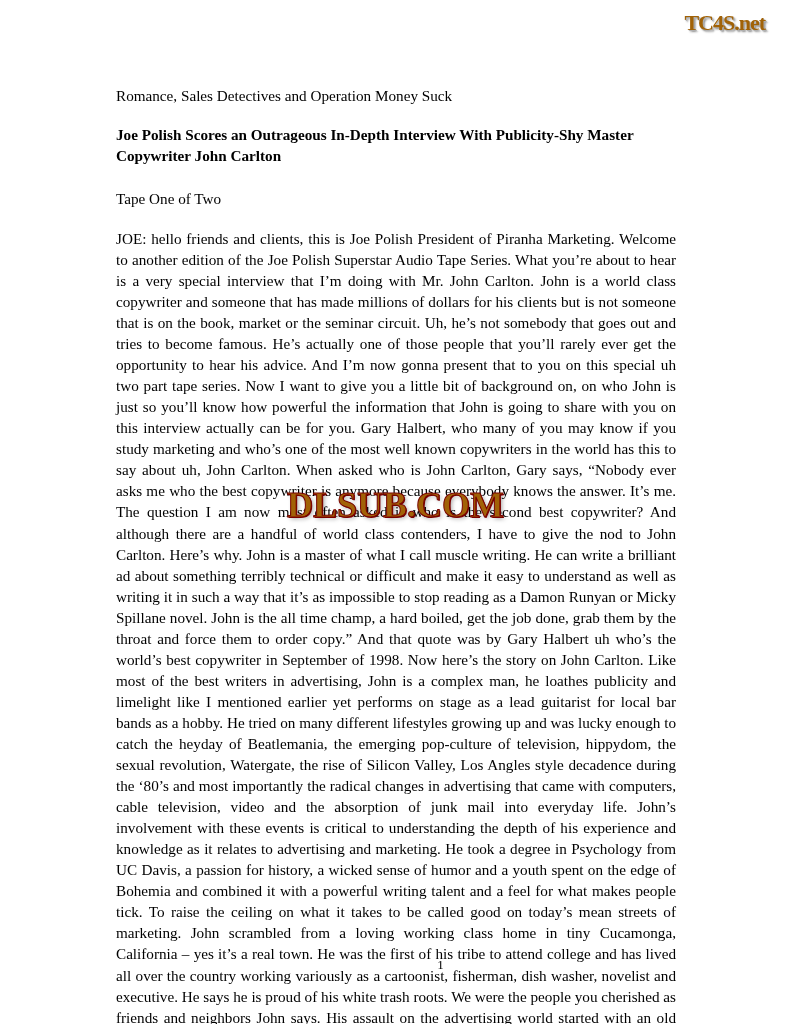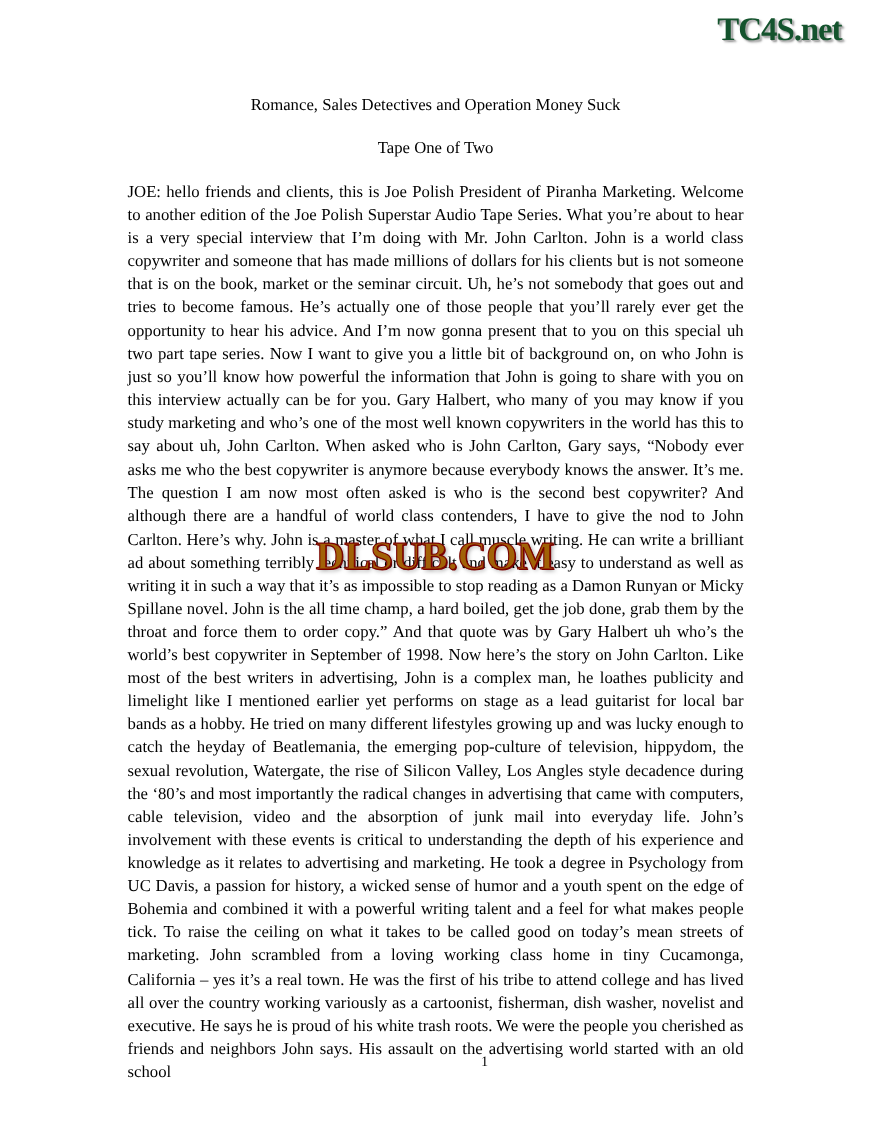--- a/index.html
+++ b/index.html
@@ -18,23 +18,23 @@
     background: #ffffff;
     overflow: hidden;
     box-sizing: border-box;
   }
   .watermark-top {
     position: absolute;
     top: 10px;
     right: 26px;
     font-family: "Liberation Serif", serif;
     font-weight: bold;
-    font-size: 30px;
+    font-size: 22px;
     letter-spacing: -1px;
-    color: #14532d;
+    color: #a16207;
     text-shadow:
       1px 1px 0 #b0b0b0,
       2px 2px 2px rgba(0,0,0,0.45);
   }
   .watermark-bottom {
     position: absolute;
     bottom: 12px;
     right: 24px;
     font-family: "Liberation Serif", serif;
     font-weight: bold;
@@ -63,21 +63,21 @@
   .content {
     position: absolute;
     left: 116px;
     top: 86px;
     width: 560px;
   }
   .doc-line {
     font-size: 15.2px;
     line-height: 1.38;
     margin: 0 0 18px 0;
-    text-align: center;
+    text-align: left;
   }
   .doc-title {
     font-size: 15.2px;
     line-height: 1.38;
     font-weight: bold;
     margin: 0 0 22px 0;
   }
   .doc-body {
     font-size: 15.2px;
     line-height: 1.385;
@@ -98,20 +98,21 @@
 </style>
 </head>
 <body>
 
 <div class="page">
 
   <div class="watermark-top">TC4S.net</div>
 
   <div class="content">
     <p class="doc-line">Romance, Sales Detectives and Operation Money Suck</p>
+    <p class="doc-title">Joe Polish Scores an Outrageous In-Depth Interview With Publicity-Shy Master Copywriter John Carlton</p>
     <p class="doc-line">Tape One of Two</p>
     <p class="doc-body">JOE: hello friends and clients, this is Joe Polish President of Piranha Marketing. Welcome to another edition of the Joe Polish Superstar Audio Tape Series. What you’re about to hear is a very special interview that I’m doing with Mr. John Carlton. John is a world class copywriter and someone that has made millions of dollars for his clients but is not someone that is on the book, market or the seminar circuit. Uh, he’s not somebody that goes out and tries to become famous. He’s actually one of those people that you’ll rarely ever get the opportunity to hear his advice. And I’m now gonna present that to you on this special uh two part tape series. Now I want to give you a little bit of background on, on who John is just so you’ll know how powerful the information that John is going to share with you on this interview actually can be for you. Gary Halbert, who many of you may know if you study marketing and who’s one of the most well known copywriters in the world has this to say about uh, John Carlton. When asked who is John Carlton, Gary says, “Nobody ever asks me who the best copywriter is anymore because everybody knows the answer. It’s me. The question I am now most often asked is who is the second best copywriter? And although there are a handful of world class contenders, I have to give the nod to John Carlton. Here’s why. John is a master of what I call muscle writing. He can write a brilliant ad about something terribly technical or difficult and make it easy to understand as well as writing it in such a way that it’s as impossible to stop reading as a Damon Runyan or Micky Spillane novel. John is the all time champ, a hard boiled, get the job done, grab them by the throat and force them to order copy.” And that quote was by Gary Halbert uh who’s the world’s best copywriter in September of 1998. Now here’s the story on John Carlton. Like most of the best writers in advertising, John is a complex man, he loathes publicity and limelight like I mentioned earlier yet performs on stage as a lead guitarist for local bar bands as a hobby. He tried on many different lifestyles growing up and was lucky enough to catch the heyday of Beatlemania, the emerging pop-culture of television, hippydom, the sexual revolution, Watergate, the rise of Silicon Valley, Los Angles style decadence during the ‘80’s and most importantly the radical changes in advertising that came with computers, cable television, video and the absorption of junk mail into everyday life. John’s involvement with these events is critical to understanding the depth of his experience and knowledge as it relates to advertising and marketing. He took a degree in Psychology from UC Davis, a passion for history, a wicked sense of humor and a youth spent on the edge of Bohemia and combined it with a powerful writing talent and a feel for what makes people tick. To raise the ceiling on what it takes to be called good on today’s mean streets of marketing. John scrambled from a loving working class home in tiny Cucamonga, California – yes it’s a real town. He was the first of his tribe to attend college and has lived all over the country working variously as a cartoonist, fisherman, dish washer, novelist and executive. He says he is proud of his white trash roots. We were the people you cherished as friends and neighbors John says. His assault on the advertising world started with an old school</p>
   </div>
 
   <div class="watermark-center">DLSUB.COM</div>
 
   <div class="page-number"><span>1</span></div>
 
 
 </div>

